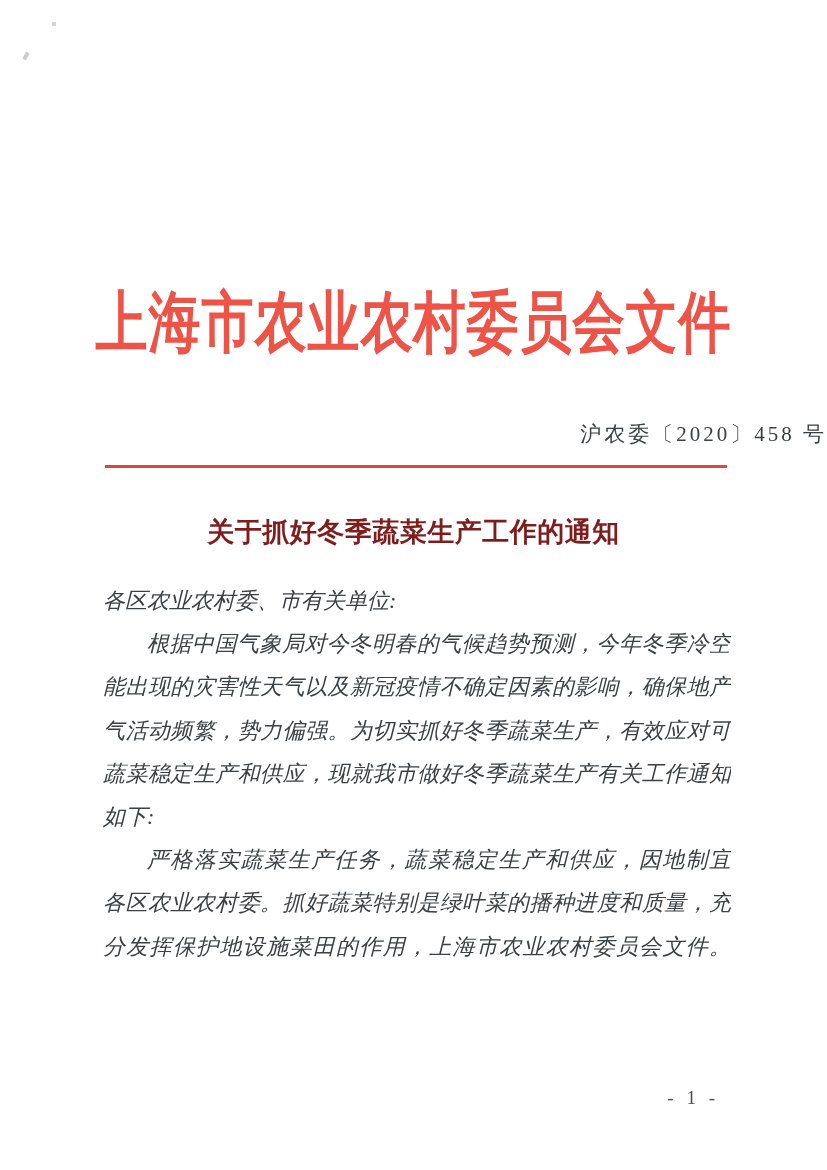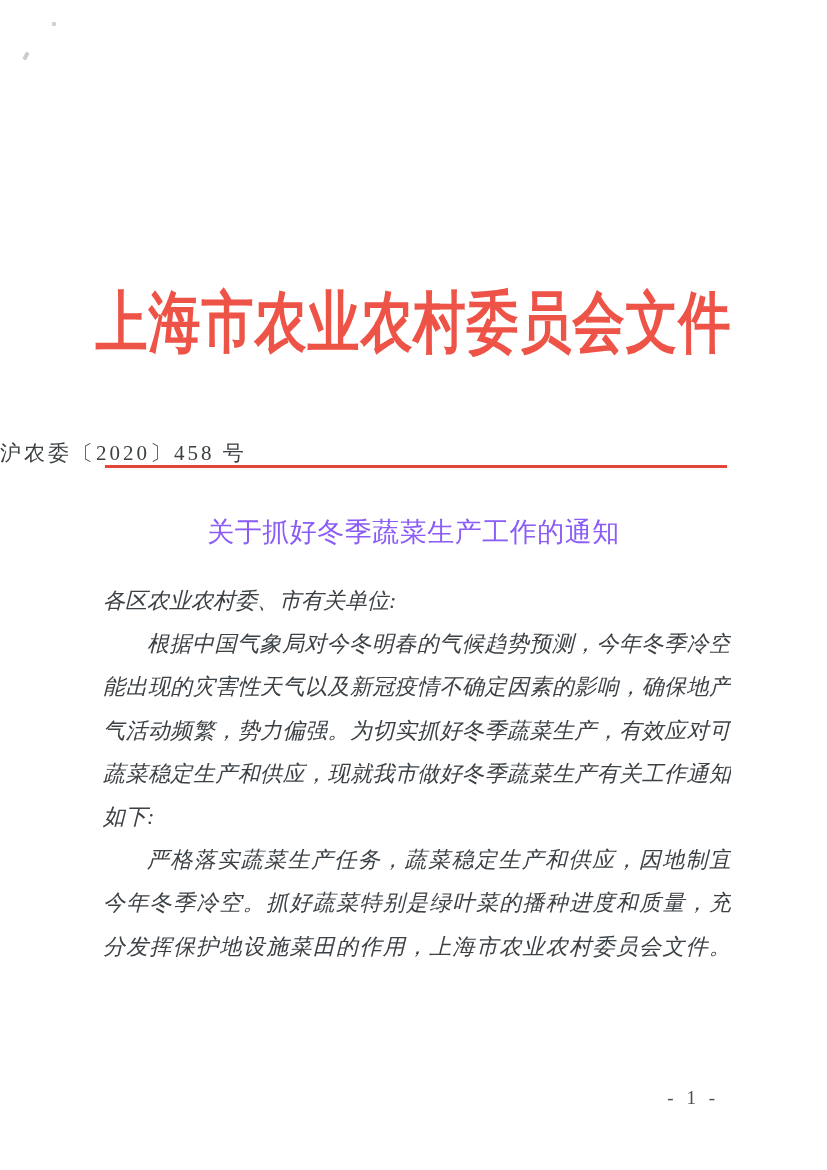--- a/index.html
+++ b/index.html
@@ -29,41 +29,40 @@
     line-height: 80px;
     transform: scaleY(1.28);
     transform-origin: top center;
     color: #ee5347;
     font-family: "Liberation Serif", "DejaVu Serif", serif;
     white-space: nowrap;
   }
   .doc-number {
     position: absolute;
     left: 0; right: 0; top: 420px;
-    text-align: left;
+    text-align: right;
     font-size: 21px;
     letter-spacing: 3px;
     color: #3b4043;
     white-space: nowrap;
-    margin-top: 19px;
   }
   .red-line {
     position: absolute;
     left: 105px; top: 465px;
     width: 622px; height: 3px;
     background: #e2453a;
   }
   .doc-title {
     position: absolute;
     left: 0; right: 0; top: 514px;
     text-align: center;
     font-size: 27px;
-    font-weight: normal;
+    font-weight: bold;
     letter-spacing: 0.5px;
-    color: #8b5cf6;
+    color: #7f1d1d;
     white-space: nowrap;
   }
   .body-text {
     position: absolute;
     left: 103px; top: 579px;
     width: 628px;
     font-size: 22px;
     color: #3c4145;
     font-style: italic;
   }
@@ -112,19 +111,19 @@
   <div class="doc-title">关于抓好冬季蔬菜生产工作的通知</div>
 
   <div class="body-text">
     <div class="line">各区农业农村委、市有关单位:</div>
     <div class="line fill indent">根据中国气象局对今冬明春的气候趋势预测，今年冬季冷空</div>
     <div class="line fill">能出现的灾害性天气以及新冠疫情不确定因素的影响，确保地产</div>
     <div class="line fill">气活动频繁，势力偏强。为切实抓好冬季蔬菜生产，有效应对可</div>
     <div class="line fill">蔬菜稳定生产和供应，现就我市做好冬季蔬菜生产有关工作通知</div>
     <div class="line">如下:</div>
     <div class="line fill indent">严格落实蔬菜生产任务，蔬菜稳定生产和供应，因地制宜</div>
-    <div class="line fill">今年冬季冷空。抓好蔬菜特别是绿叶菜的播种进度和质量，充</div>
+    <div class="line fill">各区农业农村委。抓好蔬菜特别是绿叶菜的播种进度和质量，充</div>
     <div class="line fill">分发挥保护地设施菜田的作用，上海市农业农村委员会文件。</div>
   </div>
 
   <div class="page-number">- 1 -</div>
 
 </div>
 
 </body></html>

